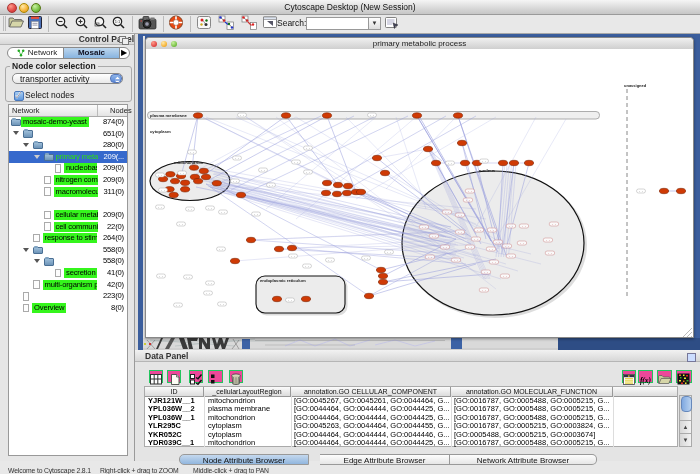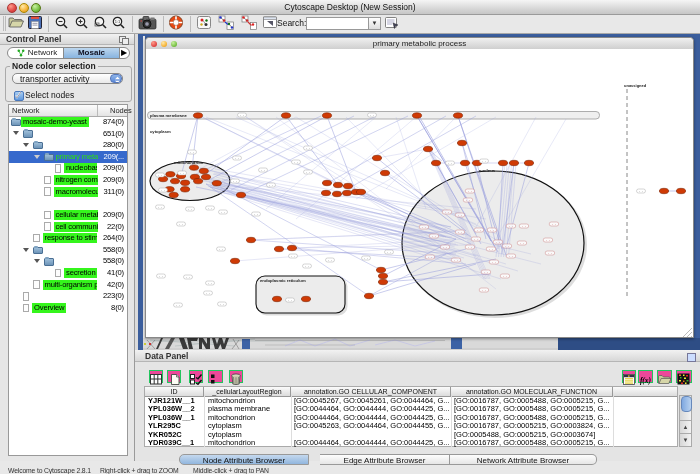--- a/index.html
+++ b/index.html
@@ -6,21 +6,21 @@
 text{-webkit-font-smoothing:antialiased;}
 .abs{position:absolute;}
 
 #titlebar{left:0;top:0;width:700px;height:14px;background:linear-gradient(#f5f5f5,#d3d3d3 70%,#c6c6c6);border-bottom:1px solid #9a9a9a;}
 #titlebar .t{width:100%;text-align:center;font-size:8.5px;font-weight:normal;color:#111;line-height:14px;}
 .light{width:8px;height:8px;border-radius:50%;top:2.5px;}
 #toolbar{left:0;top:15px;width:700px;height:18px;background:#e8e8e8;border-bottom:1px solid #a8a8a8;}
 .tsep{top:16px;width:1px;height:16px;background:#bbb;}
 
 #cpanel{left:0;top:34px;width:134px;height:427px;background:#e6e6e6;border-right:1px solid #9a9a9a;}
-#cphead{left:0;top:34px;width:134px;height:11px;background:linear-gradient(#f2f2f2,#d7d7d7);border-bottom:1px solid #b5b5b5;font-size:8.5px;font-weight:bold;color:#333;line-height:11px;padding-left:6px;box-sizing:border-box;}
+#cphead{left:0;top:34px;width:134px;height:11px;background:linear-gradient(#f2f2f2,#d7d7d7);border-bottom:1px solid #b5b5b5;font-size:8.5px;font-weight:bold;color:#333;line-height:11px;padding-left:6px;box-sizing:border-box;text-align:right;}
 #tabs{left:7px;top:47px;width:121px;height:10px;background:#fff;border:1px solid #8a8a8a;border-radius:6px;font-size:8px;}
 #tabs .seg{position:absolute;top:0;height:10px;line-height:10px;text-align:center;}
 #groupbox{left:5px;top:66px;width:125px;height:34px;border:1px solid #aaa;border-radius:3px;}
 #gblabel{left:10px;top:61px;font-size:8.5px;font-weight:bold;color:#222;background:#e6e6e6;padding:0 2px;}
 #combo{left:12px;top:73px;width:111px;height:11px;background:linear-gradient(#fff,#e9e9e9);border:1px solid #8a8a8a;border-radius:5px;font-size:8.5px;color:#111;line-height:11px;padding-left:7px;box-sizing:border-box;}
 #combobtn{left:110px;top:74px;width:12px;height:9px;background:linear-gradient(#8fb5ea,#5b88d6);border-radius:4px;border:1px solid #5577bb;box-sizing:border-box;overflow:hidden;}
 #cbox{left:13.5px;top:91px;width:8px;height:8px;background:linear-gradient(#a8cdf2,#5e97dd);border:1px solid #4a78bb;border-radius:2px;overflow:visible;}
 #cboxlbl{left:25px;top:90px;font-size:8.5px;color:#111;}
 #list{left:8px;top:104px;width:120px;height:352px;background:#fff;border:1px solid #999;box-sizing:border-box;}
 #listhead{left:0px;top:0px;width:118px;height:11px;border-bottom:1px solid #aaa;background:linear-gradient(#fdfdfd,#e4e4e4);font-size:7.5px;color:#222;}
@@ -727,20 +727,21 @@
     </div>
     <div class="drow" style="top:35.09px;">
       <div class="dcol1">YLR295C</div>
       <div class="dcol2">cytoplasm</div>
       <div class="dcol3">[GO:0045263, GO:0044464, GO:0044455, G...</div>
       <div class="dcol4">[GO:0016787, GO:0005215, GO:0003824, G...</div>
     </div>
     <div class="drow" style="top:43.62px;">
       <div class="dcol1">YKR052C</div>
       <div class="dcol2">cytoplasm</div>
+      <div class="dcol3">[GO:0044464, GO:0044444, GO:0044446, G...</div>
       <div class="dcol4">[GO:0005488, GO:0005215, GO:0003674]</div>
     </div>
     <div class="drow" style="top:52.15px;">
       <div class="dcol1">YDR039C__1</div>
       <div class="dcol2">mitochondrion</div>
       <div class="dcol3">[GO:0044464, GO:0044444, GO:0044425, G...</div>
       <div class="dcol4">[GO:0016787, GO:0005488, GO:0005215, G...</div>
     </div>
     <div style="position:absolute;left:59px;top:9px;width:1px;height:51px;background:#ddd;"></div>
     <div style="position:absolute;left:146px;top:9px;width:1px;height:51px;background:#ddd;"></div>

